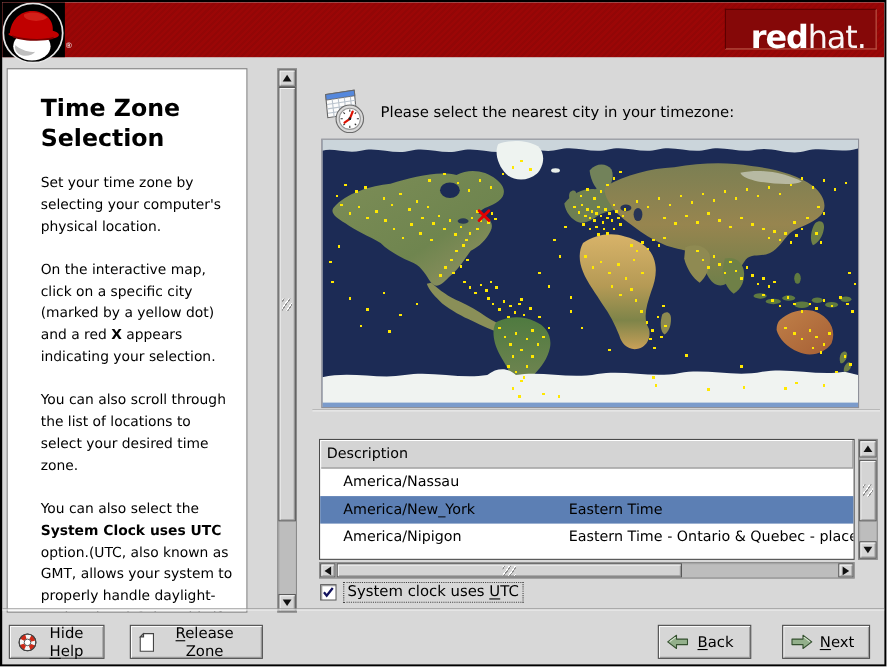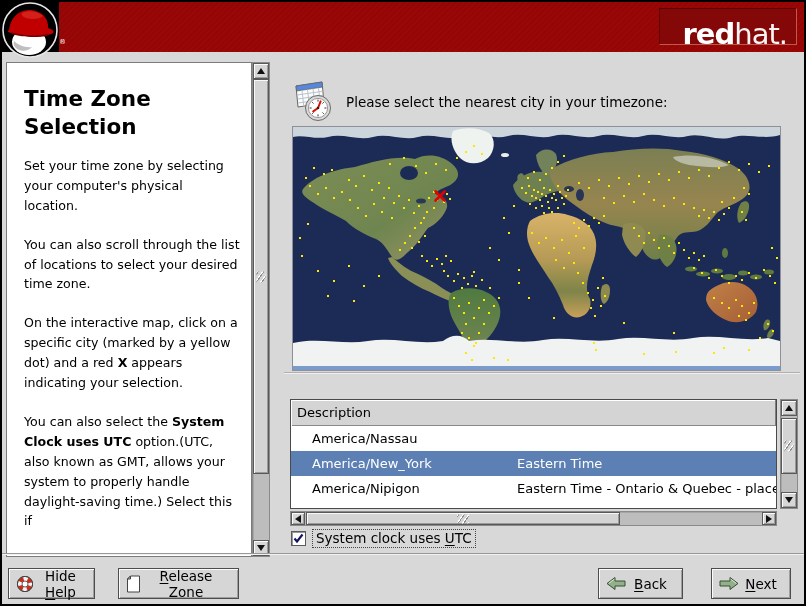--- a/index.html
+++ b/index.html
@@ -16,22 +16,22 @@
   .logo{position:absolute;left:0;top:0;width:62px;height:60px;z-index:5;}
   .reg{position:absolute;left:57px;top:36px;color:#fff;font-size:7px;z-index:6;}
   .wordmark-box{position:absolute;right:7px;top:6px;width:138px;height:37px;
     background:var(--banner-box,#850808);
     border:1px solid;border-color:#5e0000 #c05a4a #c05a4a #5e0000;
     display:flex;align-items:center;justify-content:flex-end;padding-right:9px;box-sizing:border-box;}
   .wm{color:#fff;font-size:29px;line-height:1;letter-spacing:-1px;margin-top:16px;}
   .wm .b{font-weight:bold;}
   .wm .l{font-weight:normal;opacity:.96;}
   
-  .help-panel{position:absolute;left:4px;top:60px;width:246px;height:495px;background:#fff;
-    border:1px solid #7c7c7c;box-sizing:border-box;overflow:hidden;padding:22px 11px 0 17px;}
+  .help-panel{position:absolute;left:4px;top:60px;width:219px;height:495px;background:#fff;
+    border:1px solid #7c7c7c;box-sizing:border-box;overflow:hidden;padding:22px 11px 0 30px;}
   .help-panel h1{font-size:21.5px;line-height:1.28;margin:0 0 16px 0;font-weight:bold;}
   .help-panel p{font-size:12.6px;line-height:1.58;margin:0 0 19px 0;}
   
   .sb-v{position:absolute;width:18px;box-sizing:border-box;background:#bdbdbd;
     border:1px solid #8a8a8a;box-shadow:inset 1px 1px 0 #a6a6a6;}
   .sb-btn{position:absolute;box-sizing:border-box;background:#d6d6d6;border:1px solid #5a5a5a;
     box-shadow:inset 1px 1px 0 #fbfbfb,inset -1px -1px 0 #9c9c9c;
     display:flex;align-items:center;justify-content:center;}
   .sb-thumb{position:absolute;box-sizing:border-box;background:#d4d4d4;border:1px solid #585858;
     box-shadow:inset 1px 1px 0 #f8f8f8,inset -1px -1px 0 #9a9a9a;}
@@ -56,21 +56,21 @@
   .thead{display:flex;height:26px;}
   .th{box-sizing:border-box;background:#d4d4d4;border-right:1px solid #7e7e7e;
     box-shadow:inset 1px 1px 0 #fff,inset 0 -1px 0 #8a8a8a;
     font-size:13px;line-height:25px;padding:0 6px;}
   .th.loc{width:221px;}
   .th.desc{flex:1;}
   .trow{display:flex;height:25px;font-size:13px;line-height:25px;white-space:nowrap;}
   .trow .tcell{box-sizing:border-box;overflow:hidden;}
   .trow .loc{width:221px;padding-left:21px;}
   .trow .desc{flex:1;padding-left:5px;}
-  .trow.sel{background:var(--selection-blue,#5c7fb4);color:#ffffff;}
+  .trow.sel{background:var(--selection-blue,#5c7fb4);color:#000000;}
   .tbl-sb-v{left:778px;top:397px;height:110px;}
   .sb-h{position:absolute;left:288px;top:509px;width:487px;height:15px;box-sizing:border-box;
     background:#bdbdbd;border:1px solid #8a8a8a;box-shadow:inset 1px 1px 0 #a6a6a6;}
   
   .utc-row{position:absolute;left:289px;top:528px;display:flex;align-items:center;height:17px;}
   .cb{width:15px;height:15px;background:#fff;border:1px solid #5a5a5a;
     box-shadow:inset 1px 1px 0 #9a9a9a;box-sizing:border-box;display:flex;align-items:center;justify-content:center;}
   .cb-label{margin-left:6px;font-size:13.5px;border:1px dotted #444;padding:0 3px 1px 3px;}
   .mn{text-decoration:underline;text-underline-offset:2px;}
   
@@ -104,22 +104,22 @@
     <path d="M7,28 C8,16 17,7 29,8 C40,9 47,17 46,26 C52,27.5 54,31 48,32.5 C38,35.5 18,34.5 9,31 C5,29.8 5,28.6 7,28 Z" fill="#c00000"></path>
     <path d="M9,30 C20,34 38,34.5 47,31.5 L46,33.5 C37,36 19,35.5 10,32 Z" fill="#7a0000"></path>
     <path d="M20,11 C26,8 36,9 41,14 C38,17 30,18 24,16 C21,15 19,13 20,11 Z" fill="#e23b2e" opacity=".55"></path>
   </svg>
   <span class="reg">®</span>
 
   <div class="help-panel">
     <h1>Time Zone Selection</h1>
     <div>
         <p><span>Set your time zone by selecting your computer's physical location.</span></p>
+        <p><span>On the interactive map, click on a specific city (marked by a yellow dot) and a red </span><b>X</b><span> appears indicating your selection.</span></p>
         <p><span>You can also scroll through the list of locations to select your desired time zone.</span></p>
-        <p><span>On the interactive map, click on a specific city (marked by a yellow dot) and a red </span><b>X</b><span> appears indicating your selection.</span></p>
         <p><span>You can also select the </span><b>System Clock uses UTC</b><span> option.(UTC, also known as GMT, allows your system to properly handle daylight-saving time.) Select this if</span></p>
       </div>
   </div>
 
   <div class="sb-v help-sb">
     <div class="sb-btn" style="left:0;top:0;width:16px;height:16px;">
         <span class="tri-up"></span>
       </div>
     <div class="sb-thumb" style="left:0;top:16px;width:16px;height:395px;"></div>
     <div class="sb-btn" style="left:0;bottom:0;width:16px;height:16px;">

